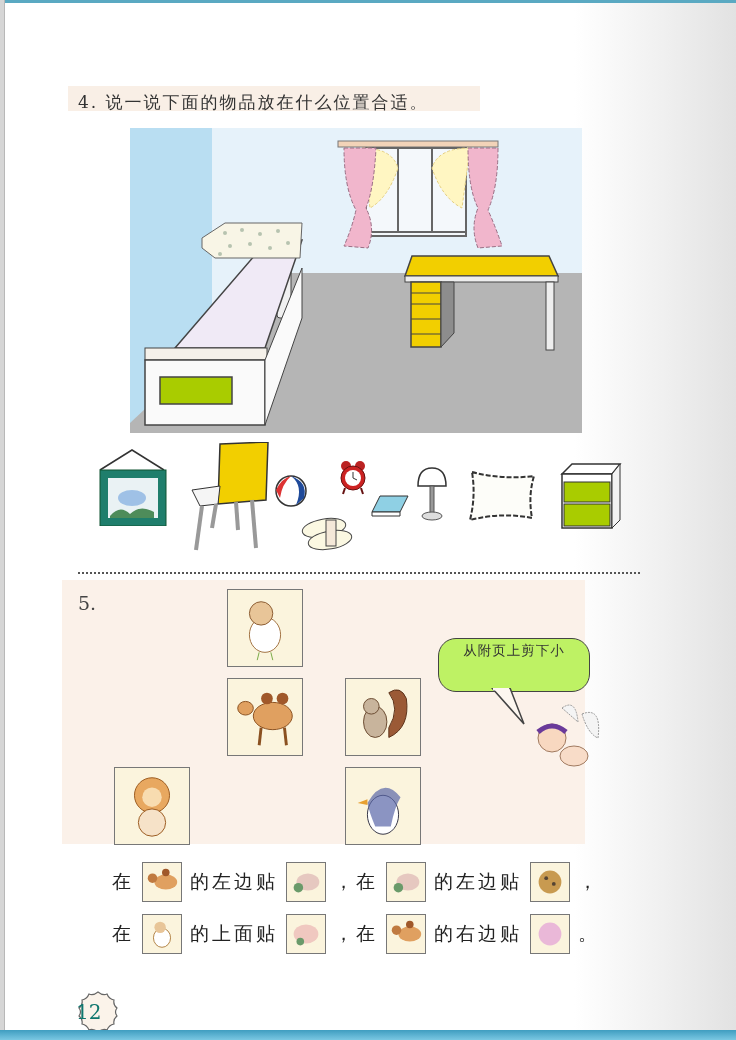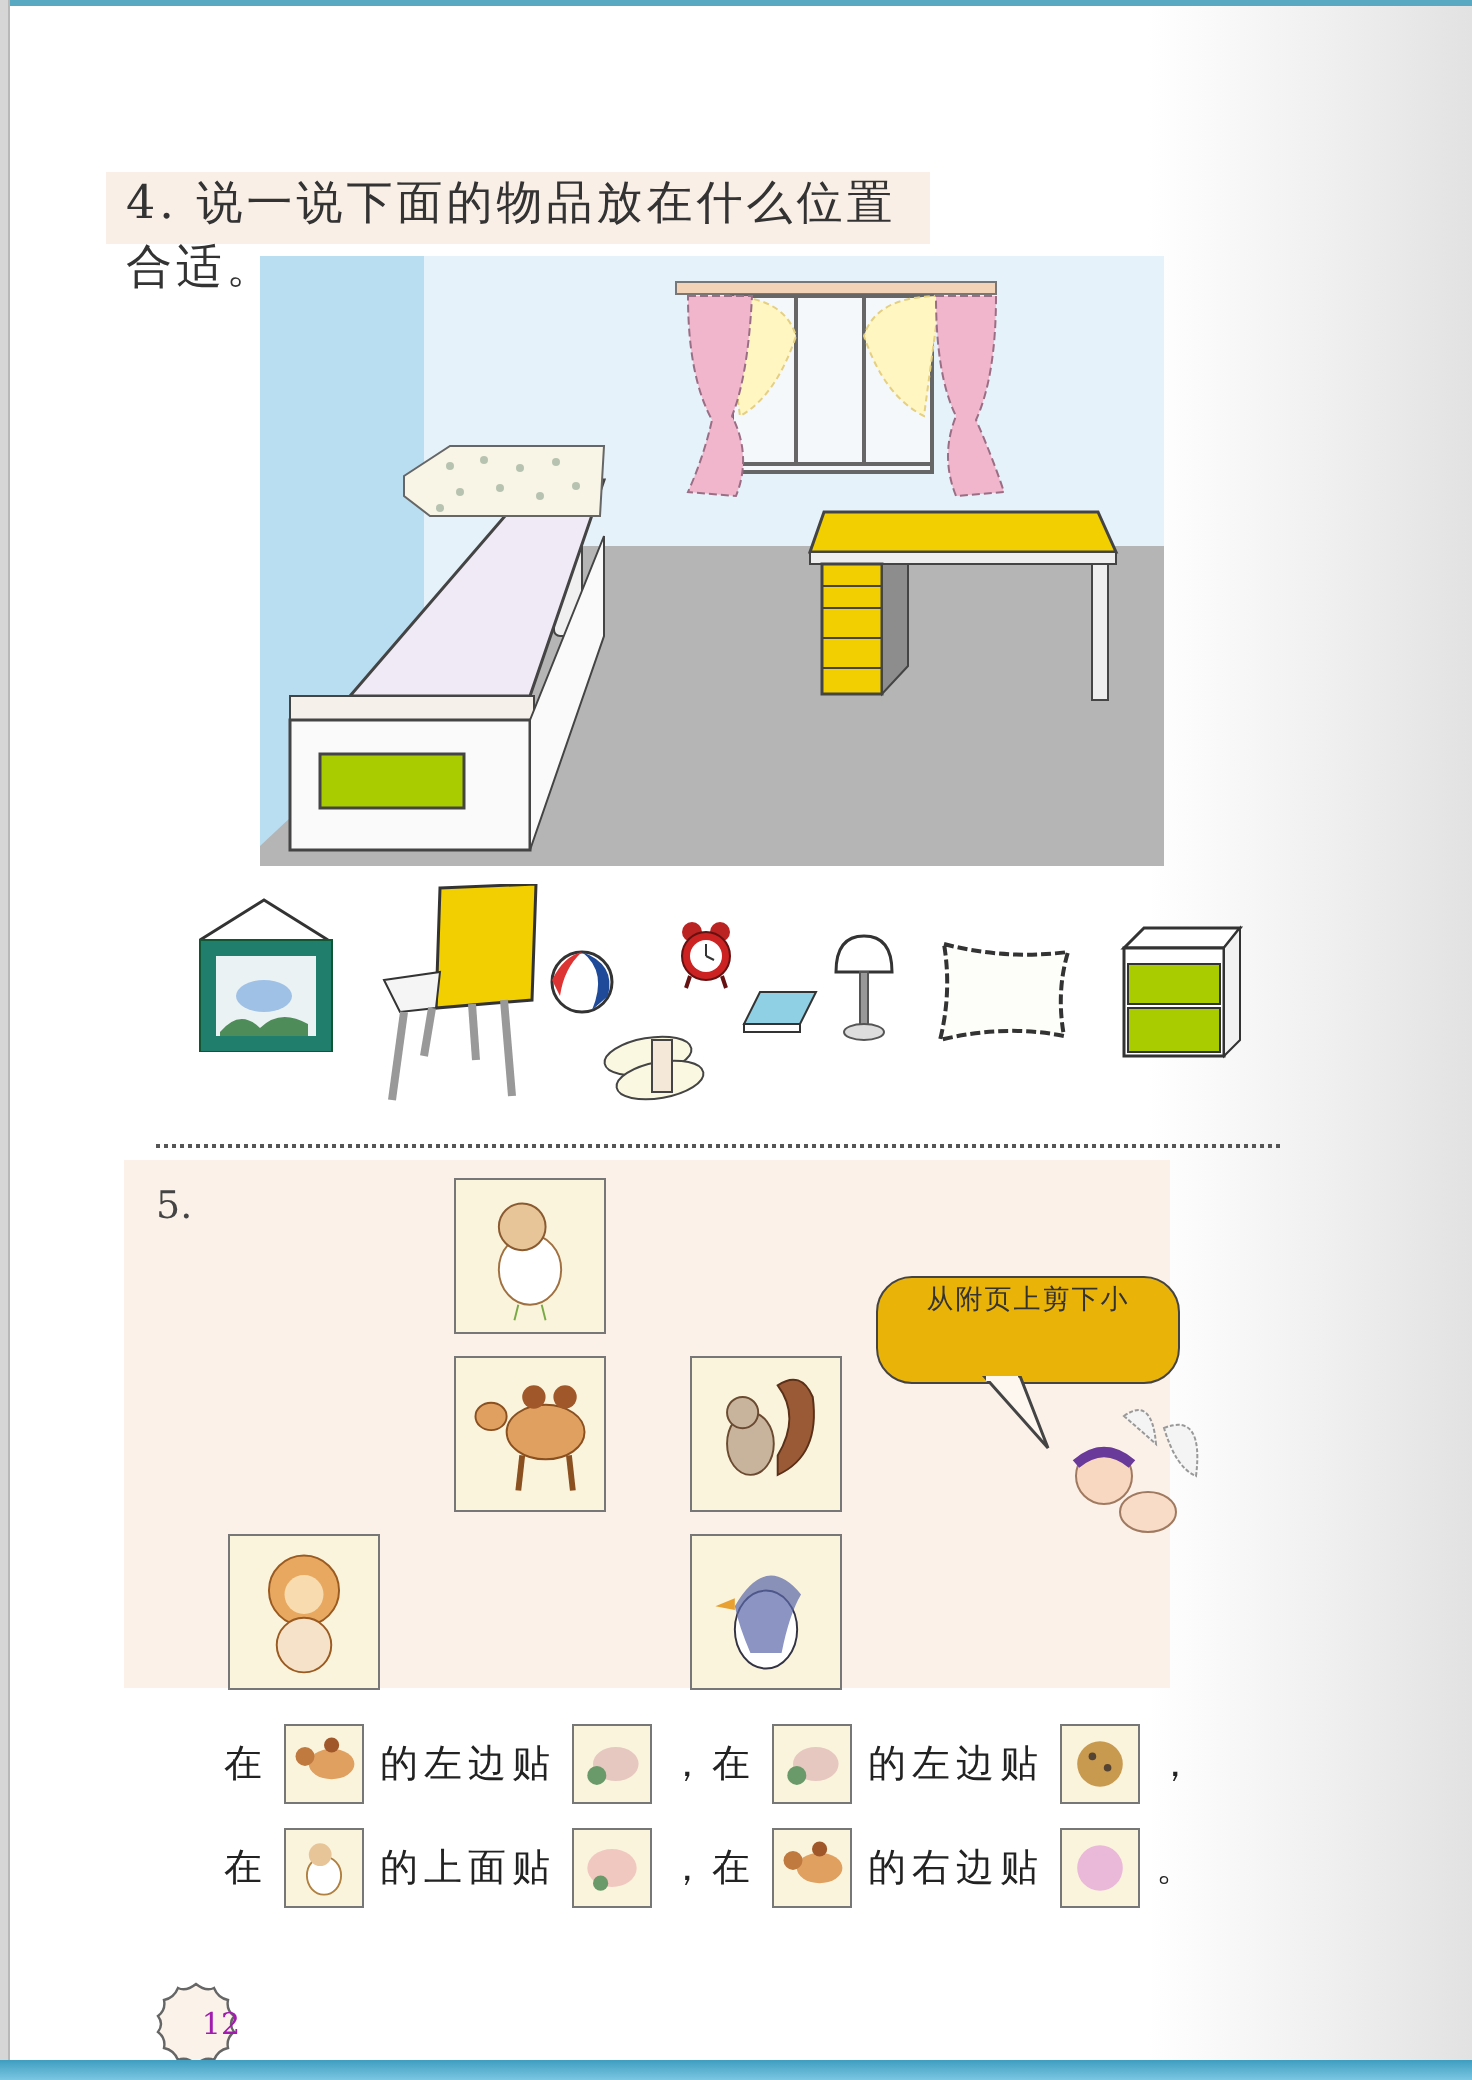--- a/index.html
+++ b/index.html
@@ -7,61 +7,61 @@
     width:736px; height:1040px; position:relative; overflow:hidden;
     background: linear-gradient(90deg, #ffffff 0%, #ffffff 78%, #f0f0f0 90%, #e2e2e2 100%);
     font-family: "DejaVu Serif", "Liberation Serif", serif;
     color:#2a2a2a;
   }
   .top-border { position:absolute; left:0; top:0; width:736px; height:3px; background:#5aa9c2; }
   .left-border { position:absolute; left:0; top:0; width:4px; height:1040px; background:#d6d6d6; border-right:1px solid #b8b8b8; }
   .bottom-border { position:absolute; left:0; top:1030px; width:736px; height:10px; background: linear-gradient(#3f9dc0, #7ac7e2); }
 
   .q4-title {
-    position:absolute; left:53px; top:86px; width:412px; height:36px;
+    position:absolute; left:68px; top:86px; width:412px; height:25px;
     background:#f9efe6; padding-left:10px; box-sizing:border-box;
-    font-size:23px; line-height:32px; letter-spacing:2px; color:#333;
+    font-size:17px; line-height:32px; letter-spacing:2px; color:#333;
   }
   .scene { position:absolute; left:130px; top:128px; width:452px; height:305px; }
 
   .items-row { position:absolute; left:90px; top:440px; width:560px; height:120px; }
   .item { position:absolute; }
 
   .divider { position:absolute; left:78px; top:572px; width:562px; border-top:2px dotted #555; }
 
   .q5-panel { position:absolute; left:62px; top:580px; width:523px; height:264px; background:#fbf1e9; }
   .q5-num { position:absolute; left:78px; top:592px; font-size:19px; color:#444; }
 
   .card {
     position:absolute; width:76px; height:78px; background:#fbf4dd;
     border:1px solid #777; box-sizing:border-box;
   }
   .card svg { width:100%; height:100%; }
 
   .bubble {
     position:absolute; left:438px; top:638px; width:150px; height:52px;
-    border:1.5px solid #444; border-radius:18px; background:#eab308;
+    border:1.5px solid #444; border-radius:18px; background:#bef264;
     font-size:13.5px; line-height:22px; text-align:center; color:#333; letter-spacing:1px;
   }
   .bubble span { display:block; }
 
   .sentence { position:absolute; left:108px; font-size:19px; letter-spacing:3px; color:#222; display:flex; align-items:center; }
   .sentence .word { margin:0 4px; }
   .mini {
     width:40px; height:40px; background:#fbf4dd; border:1px solid #777; box-sizing:border-box;
     display:inline-block; margin:0 4px;
   }
   .mini svg { width:100%; height:100%; }
 
   .page-num {
     position:absolute; left:76px; top:990px; width:44px; height:44px;
   }
   .page-num .n {
-    position:absolute; left:0; top:0; width:44px; height:44px; text-align:right;
-    line-height:44px; font-size:15px; color:#a21caf;
+    position:absolute; left:0; top:0; width:44px; height:44px; text-align:left;
+    line-height:44px; font-size:20px; color:#0f766e;
   }
 </style>
 </head>
 <body>
 
 <div class="top-border"></div>
 <div class="left-border"></div>
 
 <div class="q4-title">4. 说一说下面的物品放在什么位置合适。</div>
 

